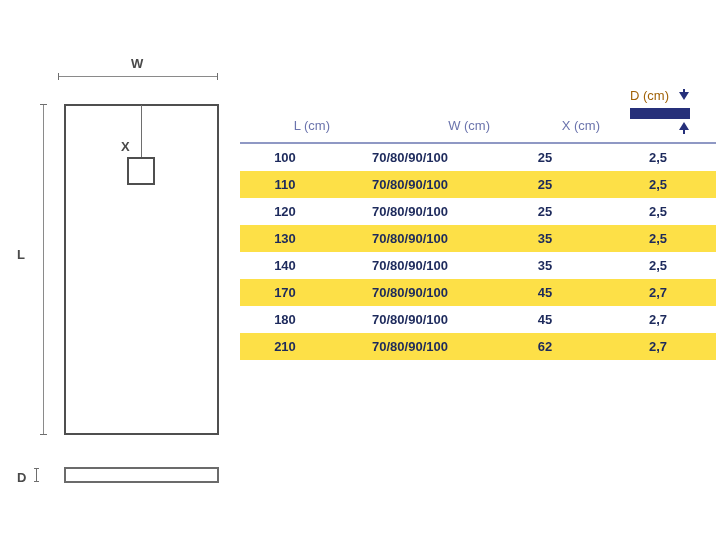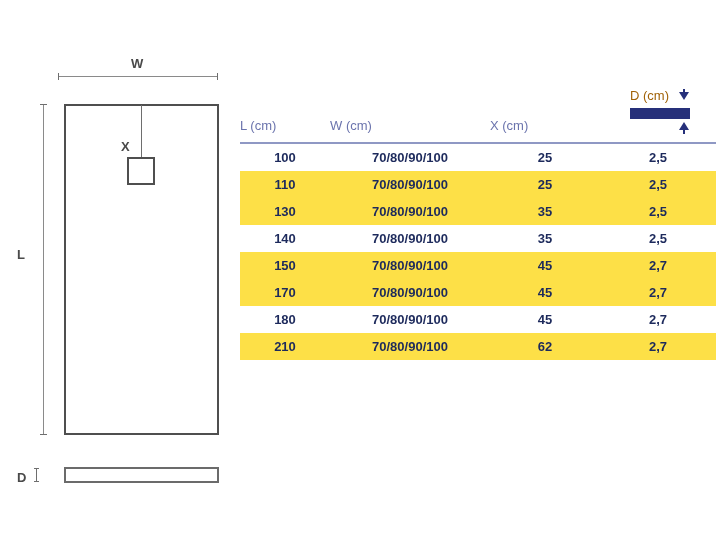--- a/index.html
+++ b/index.html
@@ -166,21 +166,21 @@
     left: 0; top: 24px;
     width: 476px;
     border-collapse: collapse;
     table-layout: fixed;
   }
   table.spec th {
     font-size: 13px;
     font-weight: normal;
     color: #6b74ad;
     padding: 6px 0 9px 0;
-    text-align: left;
+    text-align: right;
     border-bottom: 2px solid #8f98c4;
   }
   table.spec th.d-col { color: transparent; }
   table.spec td {
     font-size: 13px;
     font-weight: bold;
     color: #1d2a5c;
     text-align: center;
     height: 27px;
     padding: 0;
@@ -246,37 +246,37 @@
             <td>70/80/90/100</td>
             <td>25</td>
             <td>2,5</td>
           </tr>
           <tr class="alt">
             <td>110</td>
             <td>70/80/90/100</td>
             <td>25</td>
             <td>2,5</td>
           </tr>
+          <tr>
+            <td>120</td>
+            <td>70/80/90/100</td>
+            <td>25</td>
+            <td>2,5</td>
+          </tr>
           <tr class="alt">
             <td>130</td>
             <td>70/80/90/100</td>
             <td>35</td>
             <td>2,5</td>
           </tr>
           <tr>
             <td>140</td>
             <td>70/80/90/100</td>
             <td>35</td>
             <td>2,5</td>
-          </tr>
-          <tr class="alt">
-            <td>150</td>
-            <td>70/80/90/100</td>
-            <td>45</td>
-            <td>2,7</td>
           </tr>
           <tr class="alt">
             <td>170</td>
             <td>70/80/90/100</td>
             <td>45</td>
             <td>2,7</td>
           </tr>
           <tr>
             <td>180</td>
             <td>70/80/90/100</td>

